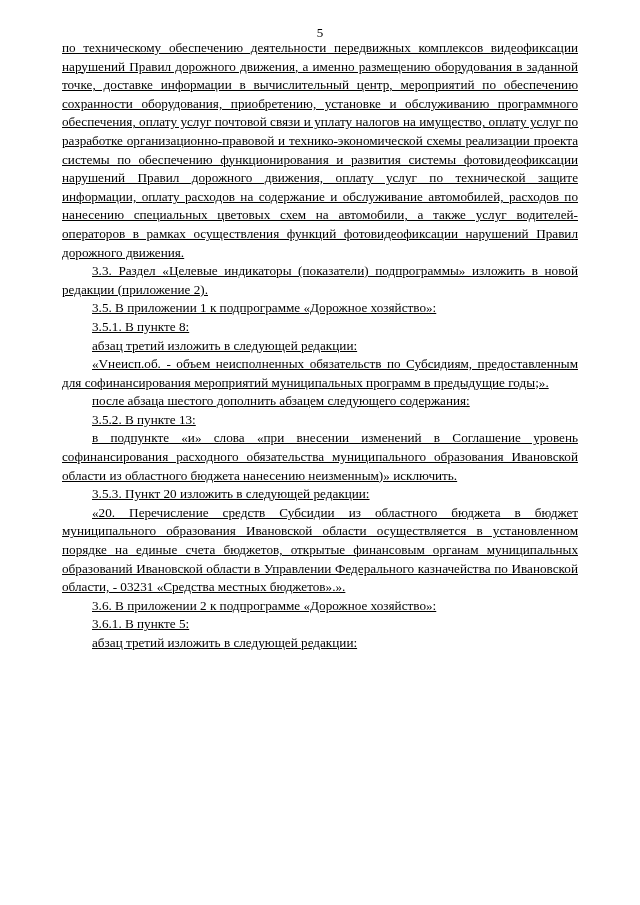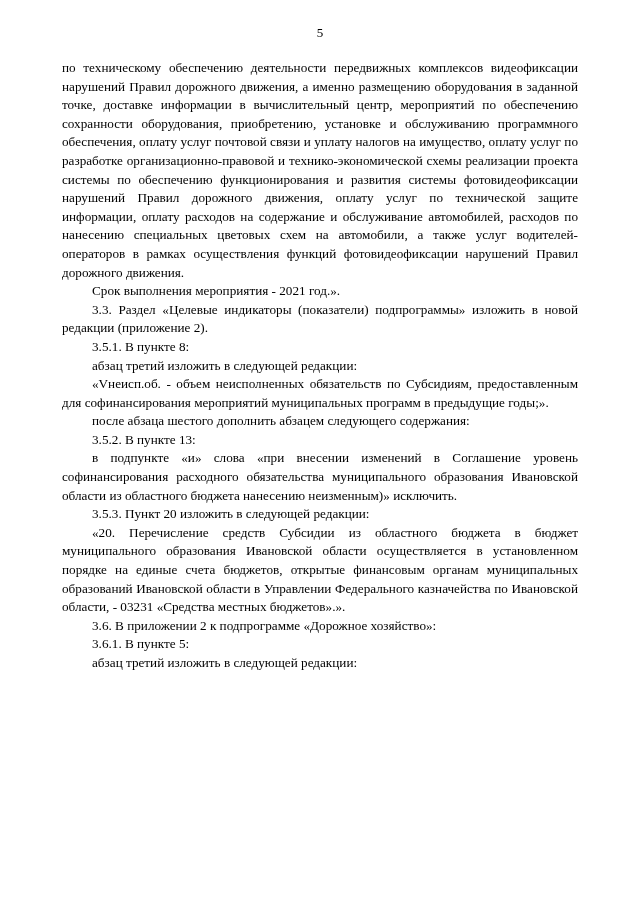--- a/index.html
+++ b/index.html
@@ -24,21 +24,21 @@
   }
   .page-number {
     text-align: center;
     font-size: 13px;
     margin: 0;
     padding-top: 26px;
     line-height: 1;
   }
   .body-wrap {
     padding: 0 62px 0 62px;
-    margin-top: 20px;
+    text-decoration: underline;
   }
   p {
     margin: 0;
     font-size: 13.2px;
     line-height: 18.6px;
     text-align: justify;
     text-justify: inter-word;
     hyphens: none;
   }
   p.ind {
@@ -48,22 +48,22 @@
     text-indent: 0;
   }
 </style>
 </head>
 <body>
 
 <div class="page">
   <div class="page-number">5</div>
   <div class="body-wrap">
     <p class="noind">по техническому обеспечению деятельности передвижных комплексов видеофиксации нарушений Правил дорожного движения, а именно размещению оборудования в заданной точке, доставке информации в вычислительный центр, мероприятий по обеспечению сохранности оборудования, приобретению, установке и обслуживанию программного обеспечения, оплату услуг почтовой связи и уплату налогов на имущество, оплату услуг по разработке организационно-правовой и технико-экономической схемы реализации проекта системы по обеспечению функционирования и развития системы фотовидеофиксации нарушений Правил дорожного движения, оплату услуг по технической защите информации, оплату расходов на содержание и обслуживание автомобилей, расходов по нанесению специальных цветовых схем на автомобили, а также услуг водителей-операторов в рамках осуществления функций фотовидеофиксации нарушений Правил дорожного движения.</p>
-    <p class="ind">Срок выполнения мероприятия - 2021 год.».</p>
     <p class="ind">3.3. Раздел «Целевые индикаторы (показатели) подпрограммы» изложить в новой редакции (приложение 2).</p>
+    <p class="ind">3.5. В приложении 1 к подпрограмме «Дорожное хозяйство»:</p>
     <p class="ind">3.5.1. В пункте 8:</p>
     <p class="ind">абзац третий изложить в следующей редакции:</p>
     <p class="ind">«Vнеисп.об. - объем неисполненных обязательств по Субсидиям, предоставленным для софинансирования мероприятий муниципальных программ в предыдущие годы;».</p>
     <p class="ind">после абзаца шестого дополнить абзацем следующего содержания:</p>
     <p class="ind">3.5.2. В пункте 13:</p>
     <p class="ind">в подпункте «и» слова «при внесении изменений в Соглашение уровень софинансирования расходного обязательства муниципального образования Ивановской области из областного бюджета нанесению неизменным)» исключить.</p>
     <p class="ind">3.5.3. Пункт 20 изложить в следующей редакции:</p>
     <p class="ind">«20. Перечисление средств Субсидии из областного бюджета в бюджет муниципального образования Ивановской области осуществляется в установленном порядке на единые счета бюджетов, открытые финансовым органам муниципальных образований Ивановской области в Управлении Федерального казначейства по Ивановской области, - 03231 «Средства местных бюджетов».».</p>
     <p class="ind">3.6. В приложении 2 к подпрограмме «Дорожное хозяйство»:</p>
     <p class="ind">3.6.1. В пункте 5:</p>

